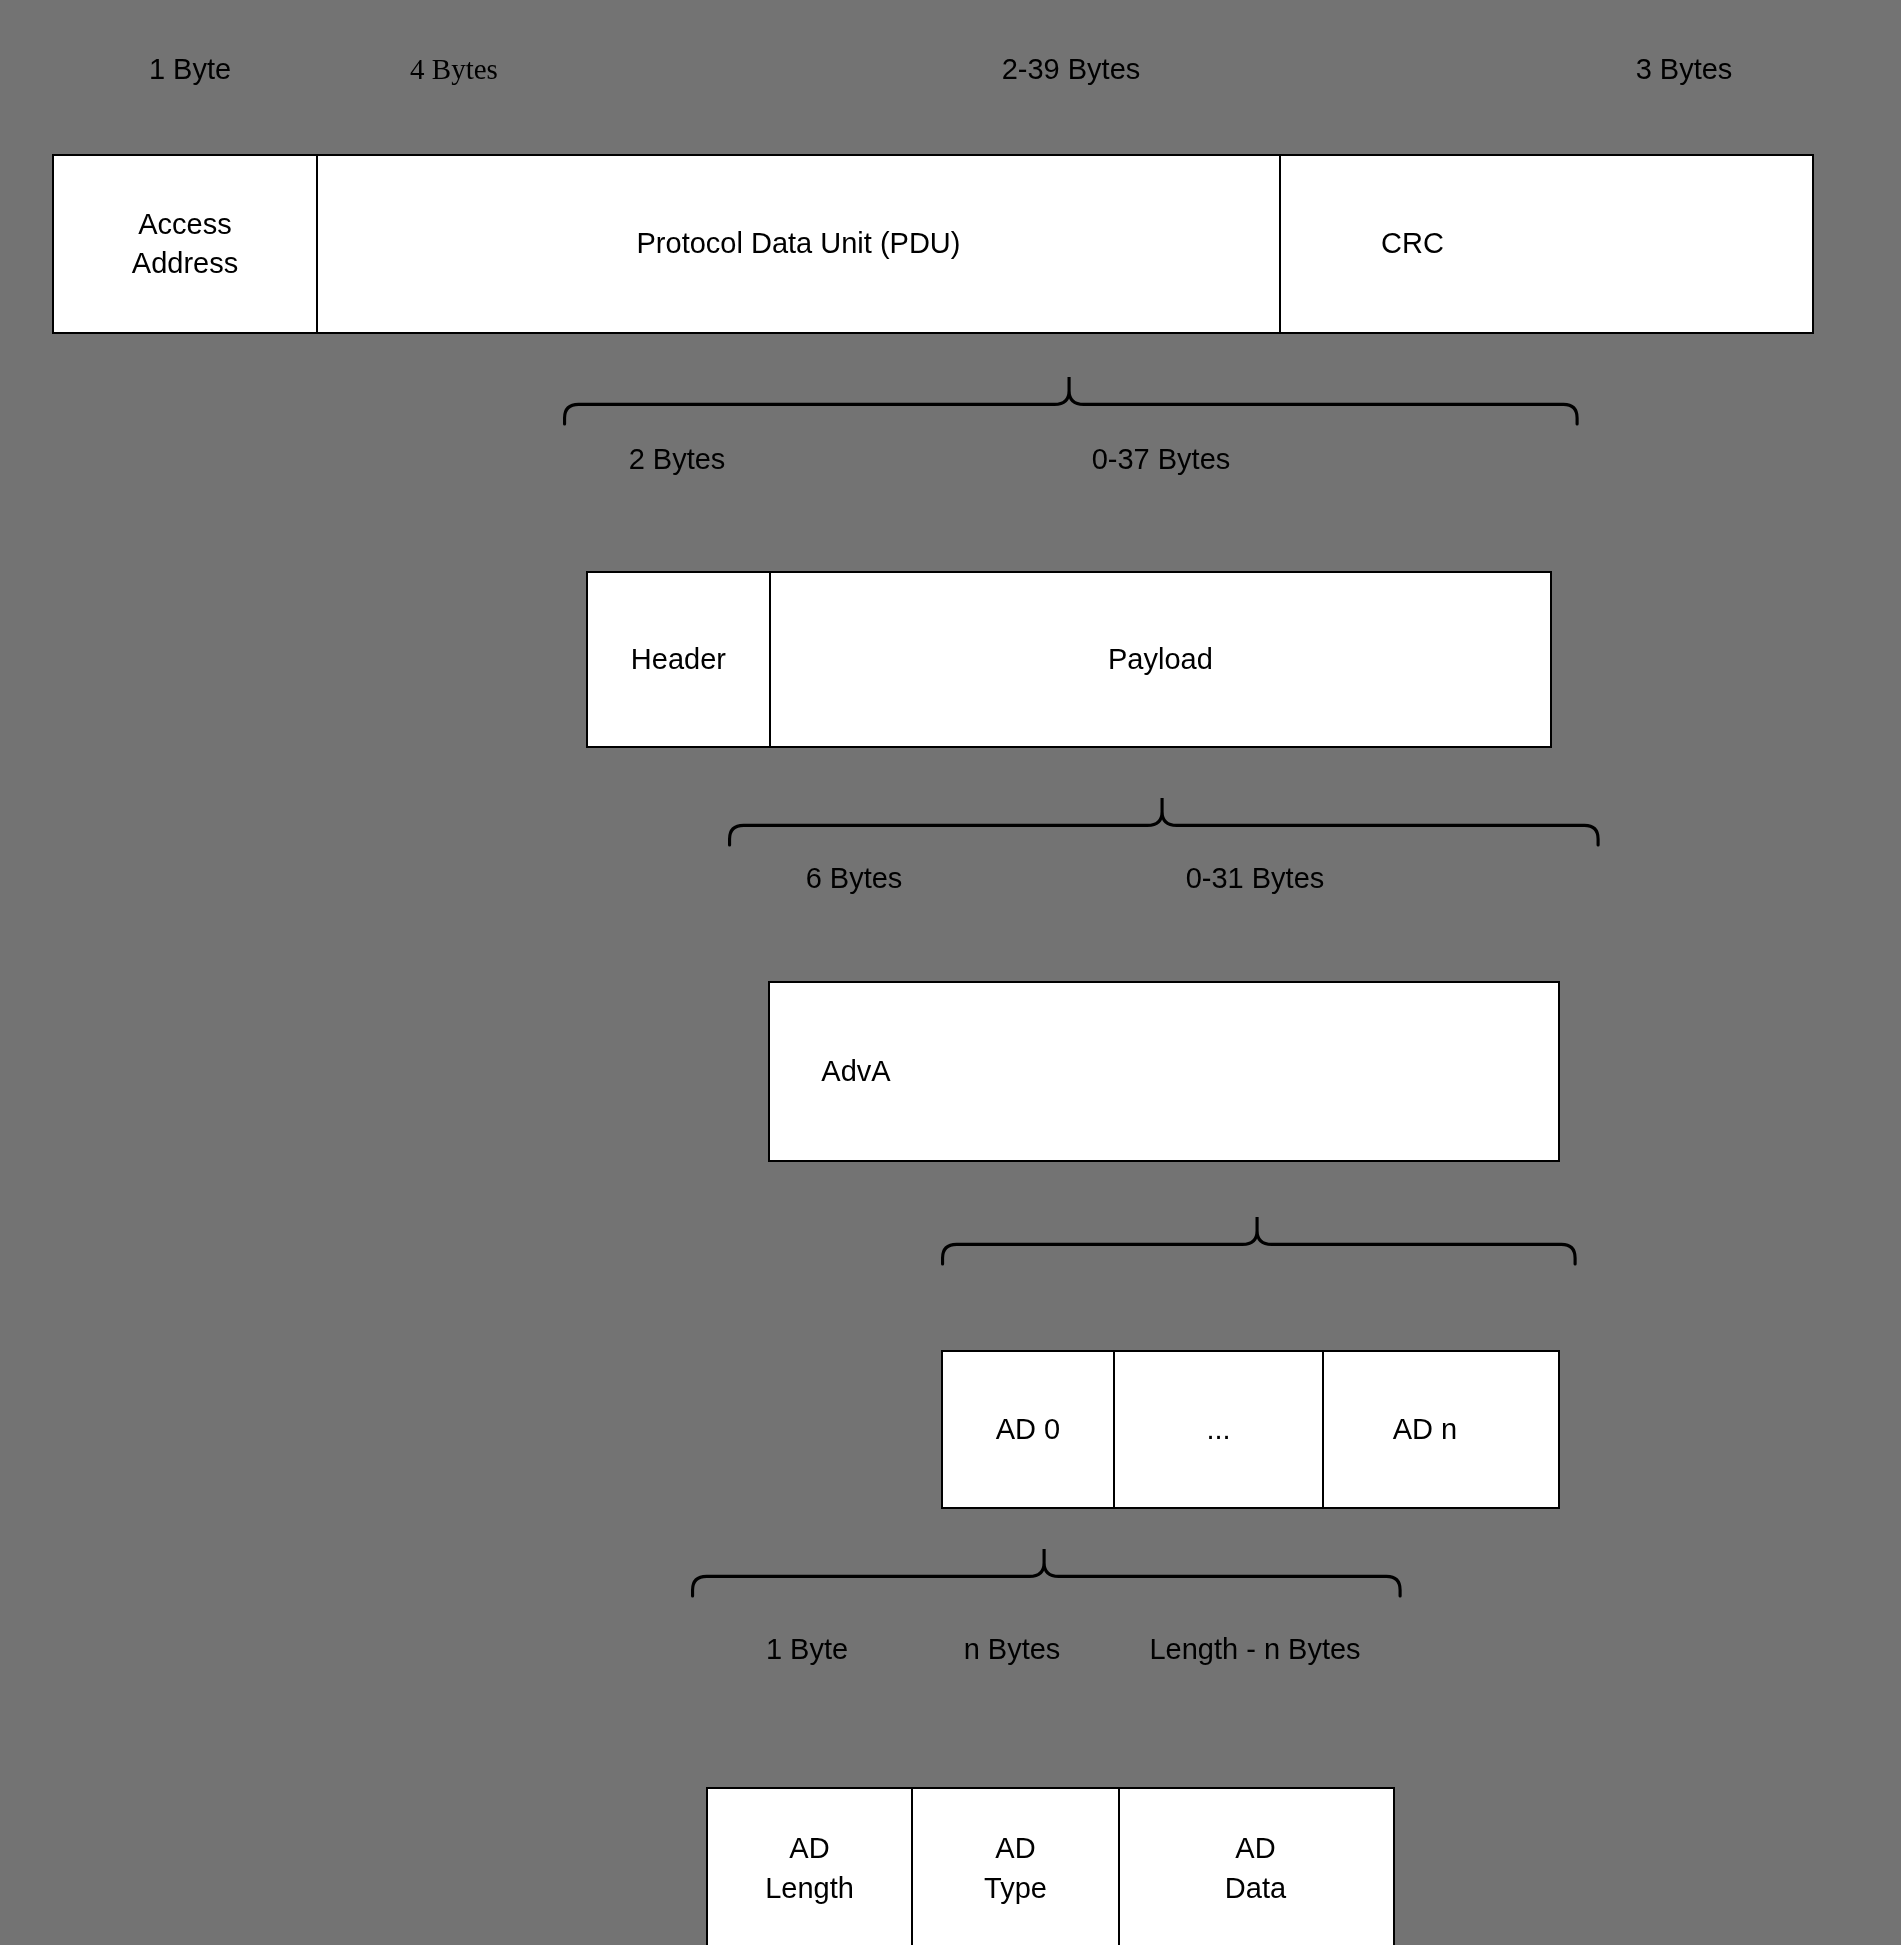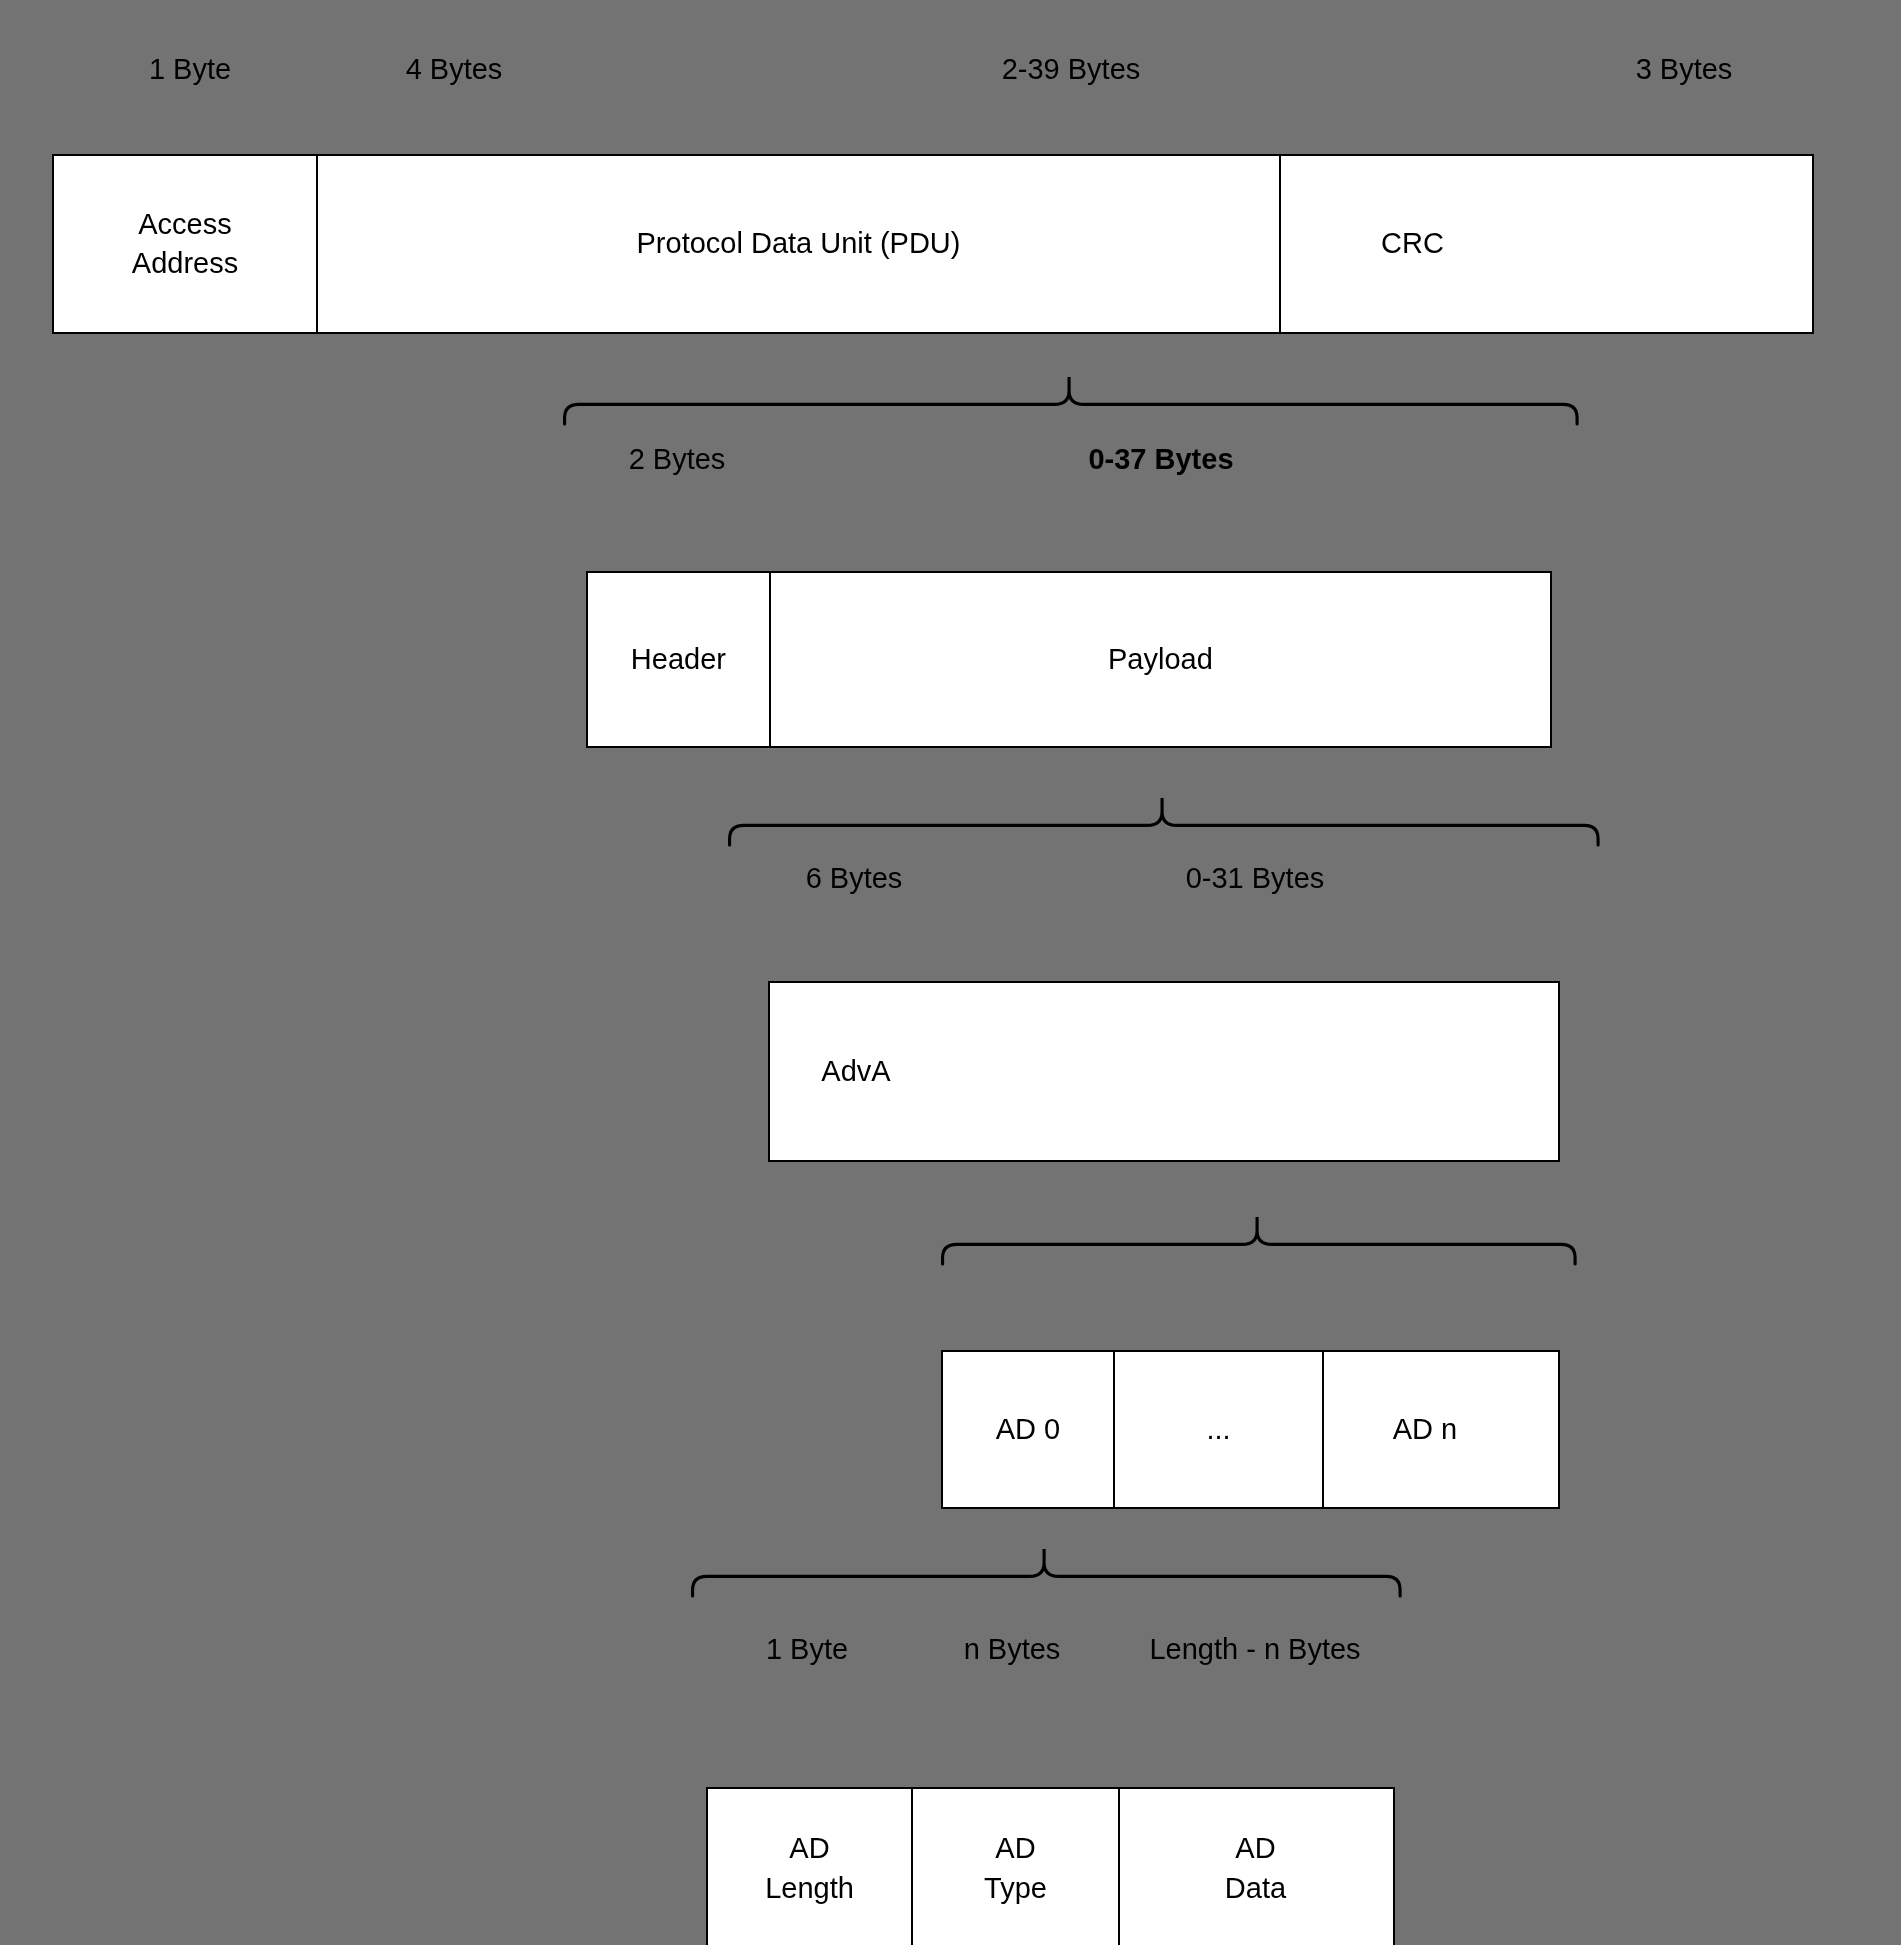--- a/index.html
+++ b/index.html
@@ -50,39 +50,39 @@
     position: absolute;
   }
   .brace svg { display: block; overflow: visible; }
 </style>
 </head>
 <body>
 
 <div id="canvas">
 
   <div class="size-label" style="left:190px; top:55px;">1 Byte</div>
-  <div class="size-label" style="left:454px; top:55px;">4 Bytes</div>
+  <div class="size-label" style="left:454px; top:55px;font-family:Liberation Serif, serif;">4 Bytes</div>
   <div class="size-label" style="left:1071px; top:55px;">2-39 Bytes</div>
   <div class="size-label" style="left:1684px; top:55px;">3 Bytes</div>
 
   <div class="row" style="left:52px; top:154px; width:1762px; height:180px;">
     <div class="cell" style="width:264px;">Access
 Address</div>
     <div class="cell" style="width:963px;">Protocol Data Unit (PDU)</div>
     <div class="cell" style="width:263px;">CRC</div>
   </div>
 
   <div class="brace" style="left:563px; top:375px;">
     <svg width="1018" height="51" viewBox="0 0 1044 52" fill="none" stroke="#000000" stroke-width="3.2" stroke-linecap="round">
       <path d="M1.6 50 L1.6 44 Q1.6 30 16 30 L504 30 Q519 30 519 16 L519 2 L519 16 Q519 30 534 30 L1026 30 Q1040 30 1040 44 L1040 50"></path>
     </svg>
   </div>
 
   <div class="size-label" style="left:677px; top:445px;">2 Bytes</div>
-  <div class="size-label" style="left:1161px; top:445px;font-weight:bold;">0-37 Bytes</div>
+  <div class="size-label" style="left:1161px; top:445px;">0-37 Bytes</div>
 
   <div class="row" style="left:586px; top:571px; width:966px; height:177px;">
     <div class="cell" style="width:183px;">Header</div>
     <div class="cell" style="width:780px;">Payload</div>
   </div>
 
   <div class="brace" style="left:728px; top:796px;">
     <svg width="874" height="51" viewBox="0 0 896 52" fill="none" stroke="#000000" stroke-width="3.2" stroke-linecap="round">
       <path d="M1.6 50 L1.6 44 Q1.6 30 16 30 L430 30 Q445 30 445 16 L445 2 L445 16 Q445 30 460 30 L878 30 Q892 30 892 44 L892 50"></path>
     </svg>

